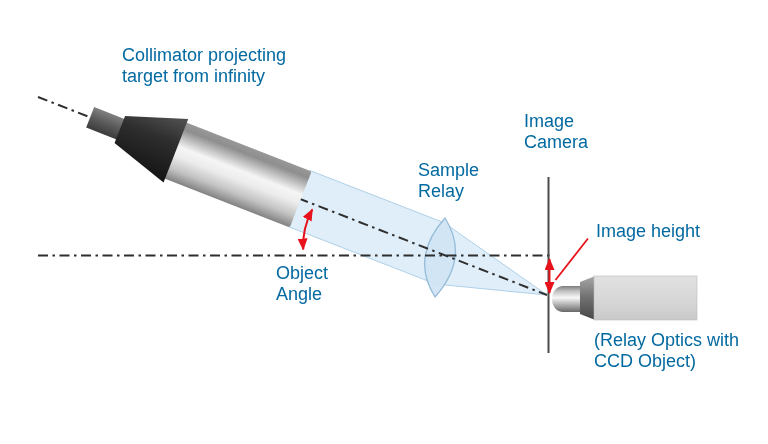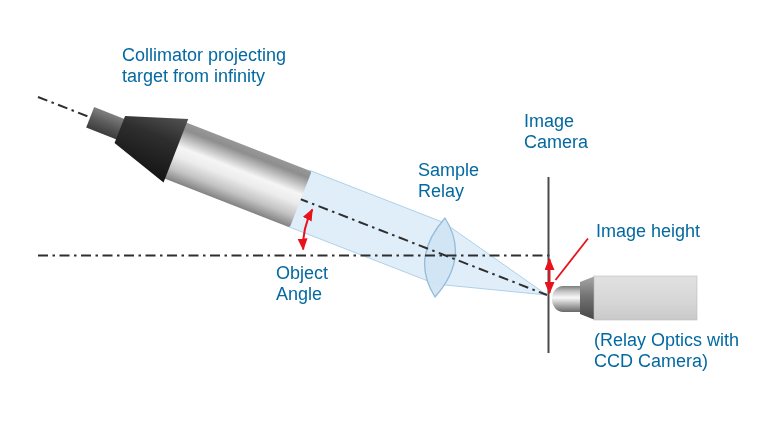--- a/index.html
+++ b/index.html
@@ -112,16 +112,16 @@
     <div>Object</div>
     <div>Angle</div>
   </div>
 
   <div class="label" style="left:596px;top:221px">
     <div>Image height</div>
   </div>
 
   <div class="label" style="left:594px;top:330px">
     <div>(Relay Optics with</div>
-    <div>CCD Camera)</div>
+    <div>CCD Object)</div>
   </div>
 
 </div>
 
 </body></html>

